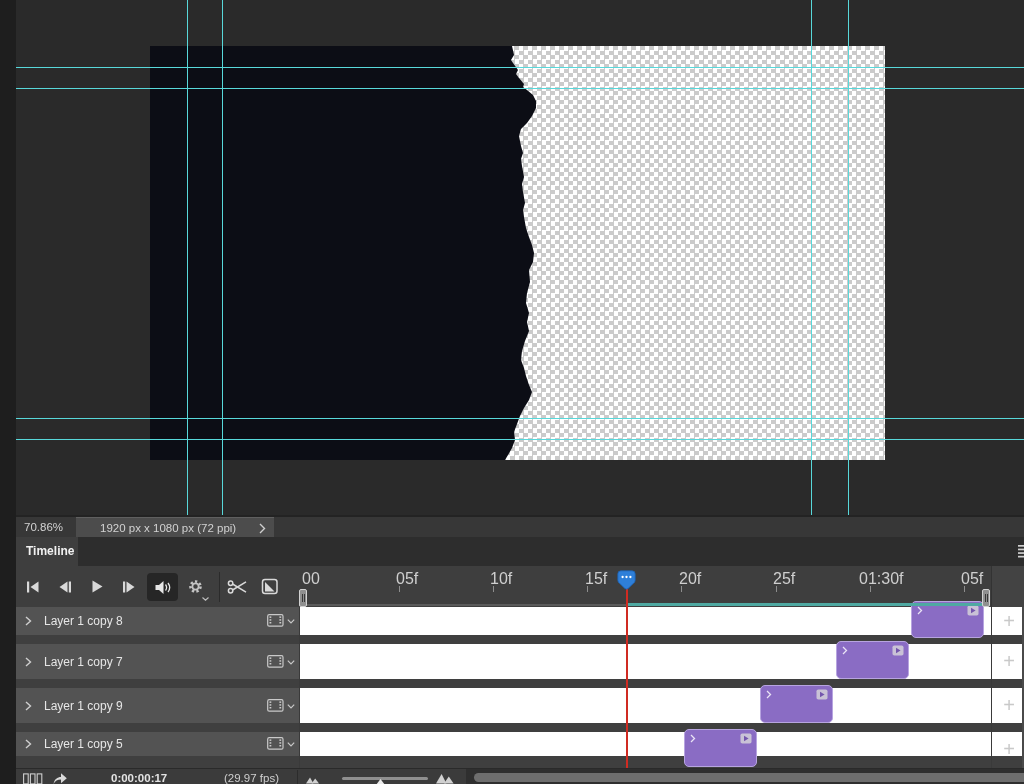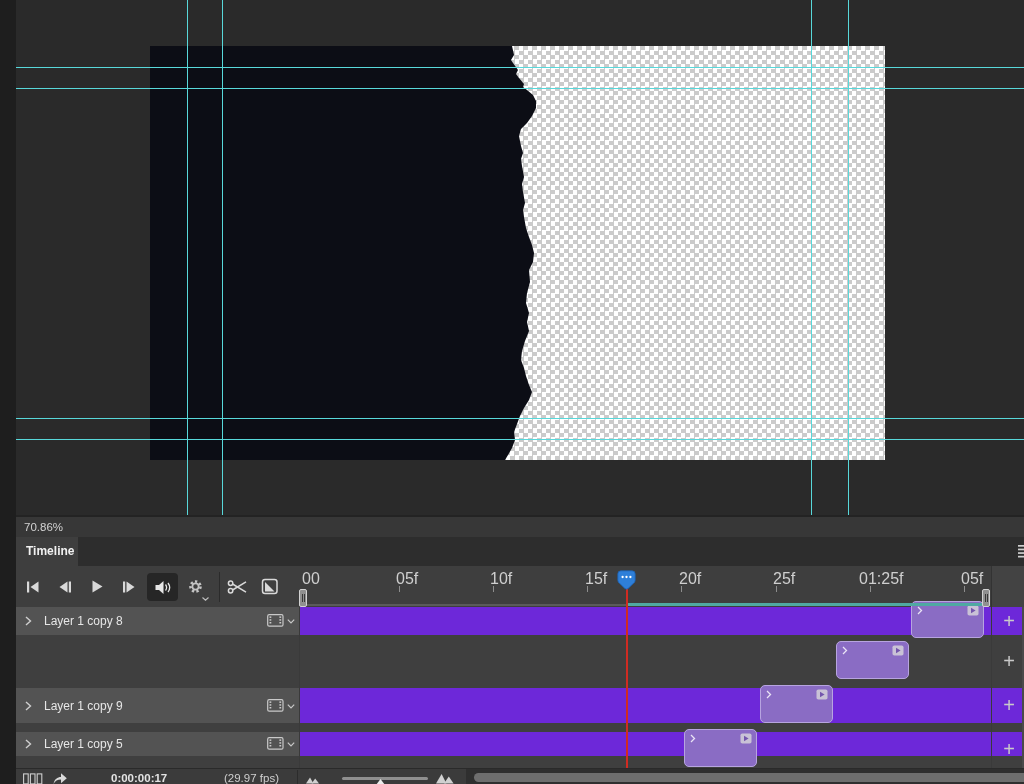--- a/index.html
+++ b/index.html
@@ -40,21 +40,21 @@
   .tick-label{position:absolute;top:4px;}
   .tick-mark{position:absolute;top:20px;width:1px;height:6px;background:#8d8d8d;}
   #ruler-corner{left:975px;top:566px;width:49px;height:41px;background:#434343;border-left:1px solid #333;}
   #wa-bar-line{left:283px;top:604px;width:328px;height:2px;background:#5a5a5a;z-index:3;}
   #wa-teal{left:611px;top:603px;width:360px;height:3px;background:#4fa9a2;z-index:3;}
   .wa-handle{position:absolute;top:589px;width:8px;height:18px;background:#909090;border:1px solid #d2d2d2;
              border-radius:2px;z-index:4;display:flex;gap:1px;align-items:center;justify-content:center;}
   .wa-handle i{display:block;width:1px;height:8px;background:#383838;}
   
   #tracks{left:0;top:607px;width:1006px;height:161px;background:#3f3f3f;}
-  .trow{position:absolute;left:0;width:1006px;background:#6d28d9;text-decoration:underline;}
+  .trow{position:absolute;left:0;width:1006px;background:#ffffff;text-decoration:underline;}
   .trow .hdr{position:absolute;left:0;top:0;width:283px;height:100%;background:#535353;}
   .row-chevron{position:absolute;left:9px;top:50%;margin-top:-5px;}
   .row-label{position:absolute;left:28px;top:50%;margin-top:-7px;font-size:12px;color:#e6e6e6;white-space:nowrap;}
   .row-filmicon{position:absolute;left:251px;top:50%;margin-top:-7px;}
   .row-caret{position:absolute;left:271px;top:50%;margin-top:-2px;}
   .vdiv{position:absolute;top:0;width:1px;height:161px;background:#3a3a3a;}
   .plus-btn{position:absolute;left:981px;width:24px;height:24px;color:#c9c9c9;font-size:20px;font-weight:300;
             text-align:center;line-height:22px;}
   #track-vscroll{left:1006px;top:607px;width:18px;height:161px;background:#4a4a4a;}
   #track-vscroll .thumb{position:absolute;left:3px;top:5px;width:12px;height:63px;background:#696969;border-radius:6px;}
@@ -101,20 +101,26 @@
   <div class="abs guide-v" style="left:795px"></div>
   <div class="abs guide-v" style="left:832px"></div>
   <div class="abs guide-h" style="top:67px"></div>
   <div class="abs guide-h" style="top:88px"></div>
   <div class="abs guide-h" style="top:418px"></div>
   <div class="abs guide-h" style="top:439px"></div>
   <div class="abs" id="canvas-bottom-line"></div>
 
   <div class="abs" id="statusbar">
     <div class="abs" id="zoom-field">70.86%</div>
+    <div class="abs" id="doc-chip">
+      <span class="txt">1920 px x 1080 px (72 ppi)</span>
+      <svg width="7" height="11" viewBox="0 0 7 11">
+        <path d="M1,1 L5.5,5.5 L1,10" stroke="#cfcfcf" stroke-width="1.4" fill="none"></path>
+      </svg>
+    </div>
   </div>
 
   <div class="abs" id="tabbar">
     <div class="abs" id="tab-timeline">Timeline</div>
     <svg class="abs" id="panel-menu" viewBox="0 0 18 13">
       <rect x="0" y="0" width="17" height="1.7" fill="#cfcfcf"></rect>
       <rect x="0" y="3.6" width="17" height="1.7" fill="#cfcfcf"></rect>
       <rect x="0" y="7.2" width="17" height="1.7" fill="#cfcfcf"></rect>
       <rect x="0" y="10.8" width="17" height="1.7" fill="#cfcfcf"></rect>
     </svg>
@@ -177,21 +183,21 @@
     </div>
   </div>
 
   <div class="abs" id="ruler">
     <span class="tick-label" style="left:3px">00</span>
     <span class="tick-label" style="left:97px">05f</span>
     <span class="tick-label" style="left:191px">10f</span>
     <span class="tick-label" style="left:286px">15f</span>
     <span class="tick-label" style="left:380px">20f</span>
     <span class="tick-label" style="left:474px">25f</span>
-    <span class="tick-label" style="left:560px">01:25f</span>
+    <span class="tick-label" style="left:560px">01:30f</span>
     <span class="tick-label" style="left:662px">05f</span>
     <i class="tick-mark" style="left:100px"></i>
     <i class="tick-mark" style="left:194px"></i>
     <i class="tick-mark" style="left:288px"></i>
     <i class="tick-mark" style="left:382px"></i>
     <i class="tick-mark" style="left:477px"></i>
     <i class="tick-mark" style="left:571px"></i>
     <i class="tick-mark" style="left:665px"></i>
   </div>
   <div class="abs" id="ruler-corner"></div>
@@ -222,20 +228,40 @@
           <rect x="12.4" y="2.4" width="1.8" height="1.5" fill="#c9c9c9"></rect>
             <rect x="12.4" y="5.2" width="1.8" height="1.5" fill="#c9c9c9"></rect>
             <rect x="12.4" y="8" width="1.8" height="1.5" fill="#c9c9c9"></rect>
         </svg>
         <svg class="row-caret" width="8" height="5" viewBox="0 0 8 5">
           <path d="M0.8,0.6 L4,3.8 L7.2,0.6" stroke="#c9c9c9" stroke-width="1.2" fill="none"></path>
         </svg>
       </div>
     </div>
 
+    <div class="trow" style="top:37px;height:35px">
+      <div class="hdr">
+        <svg class="row-chevron" width="7" height="10" viewBox="0 0 7 10">
+          <path d="M1,1 L5.5,5 L1,9" stroke="#cfcfcf" stroke-width="1.4" fill="none"></path>
+        </svg>
+        <span class="row-label">Layer 1 copy 7</span>
+        <svg class="row-filmicon" width="17" height="13" viewBox="0 0 17 13">
+          <rect x="0.7" y="0.7" width="15.3" height="11.5" rx="1.5" fill="none" stroke="#c9c9c9" stroke-width="1.2"></rect>
+          <rect x="2.5" y="2.4" width="1.8" height="1.5" fill="#c9c9c9"></rect>
+            <rect x="2.5" y="5.2" width="1.8" height="1.5" fill="#c9c9c9"></rect>
+            <rect x="2.5" y="8" width="1.8" height="1.5" fill="#c9c9c9"></rect>
+          <rect x="12.4" y="2.4" width="1.8" height="1.5" fill="#c9c9c9"></rect>
+            <rect x="12.4" y="5.2" width="1.8" height="1.5" fill="#c9c9c9"></rect>
+            <rect x="12.4" y="8" width="1.8" height="1.5" fill="#c9c9c9"></rect>
+        </svg>
+        <svg class="row-caret" width="8" height="5" viewBox="0 0 8 5">
+          <path d="M0.8,0.6 L4,3.8 L7.2,0.6" stroke="#c9c9c9" stroke-width="1.2" fill="none"></path>
+        </svg>
+      </div>
+    </div>
 
     <div class="trow" style="top:81px;height:35px">
       <div class="hdr">
         <svg class="row-chevron" width="7" height="10" viewBox="0 0 7 10">
           <path d="M1,1 L5.5,5 L1,9" stroke="#cfcfcf" stroke-width="1.4" fill="none"></path>
         </svg>
         <span class="row-label">Layer 1 copy 9</span>
         <svg class="row-filmicon" width="17" height="13" viewBox="0 0 17 13">
           <rect x="0.7" y="0.7" width="15.3" height="11.5" rx="1.5" fill="none" stroke="#c9c9c9" stroke-width="1.2"></rect>
           <rect x="2.5" y="2.4" width="1.8" height="1.5" fill="#c9c9c9"></rect>

